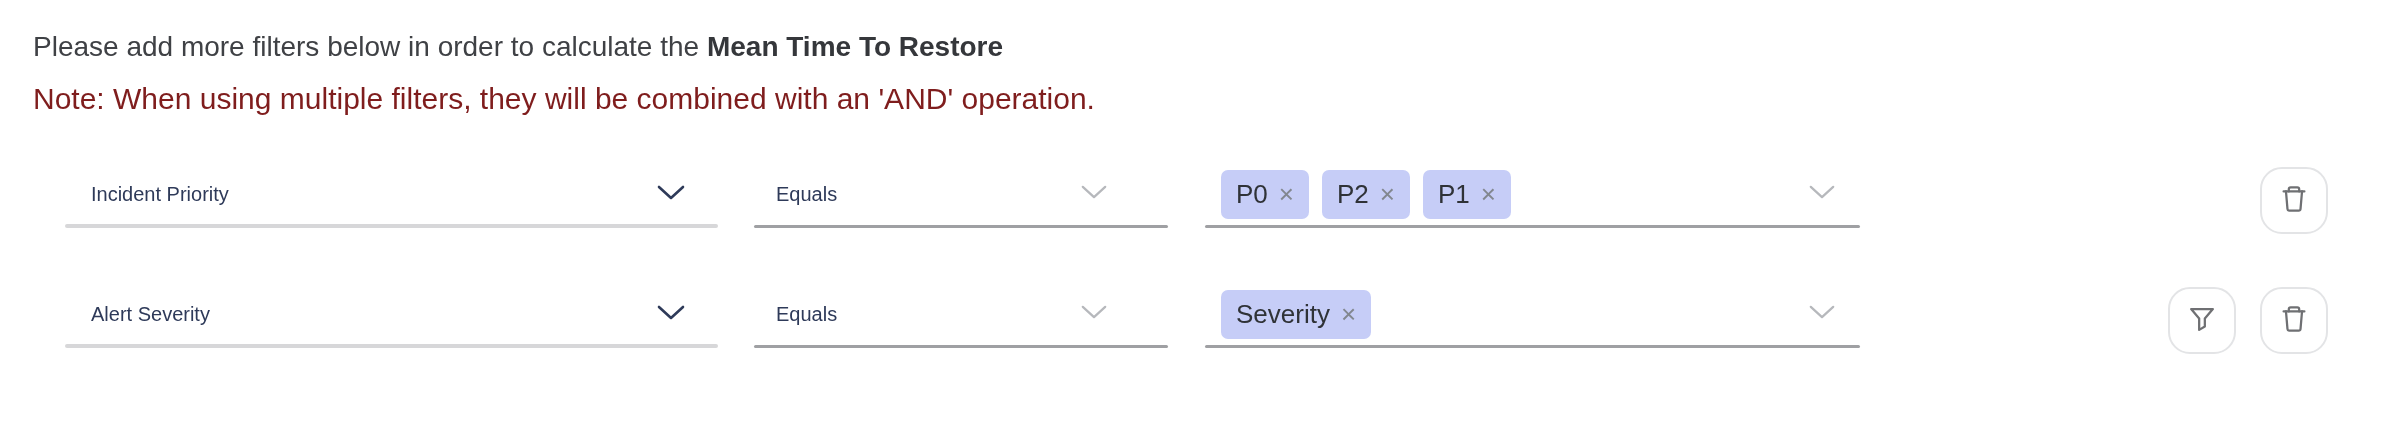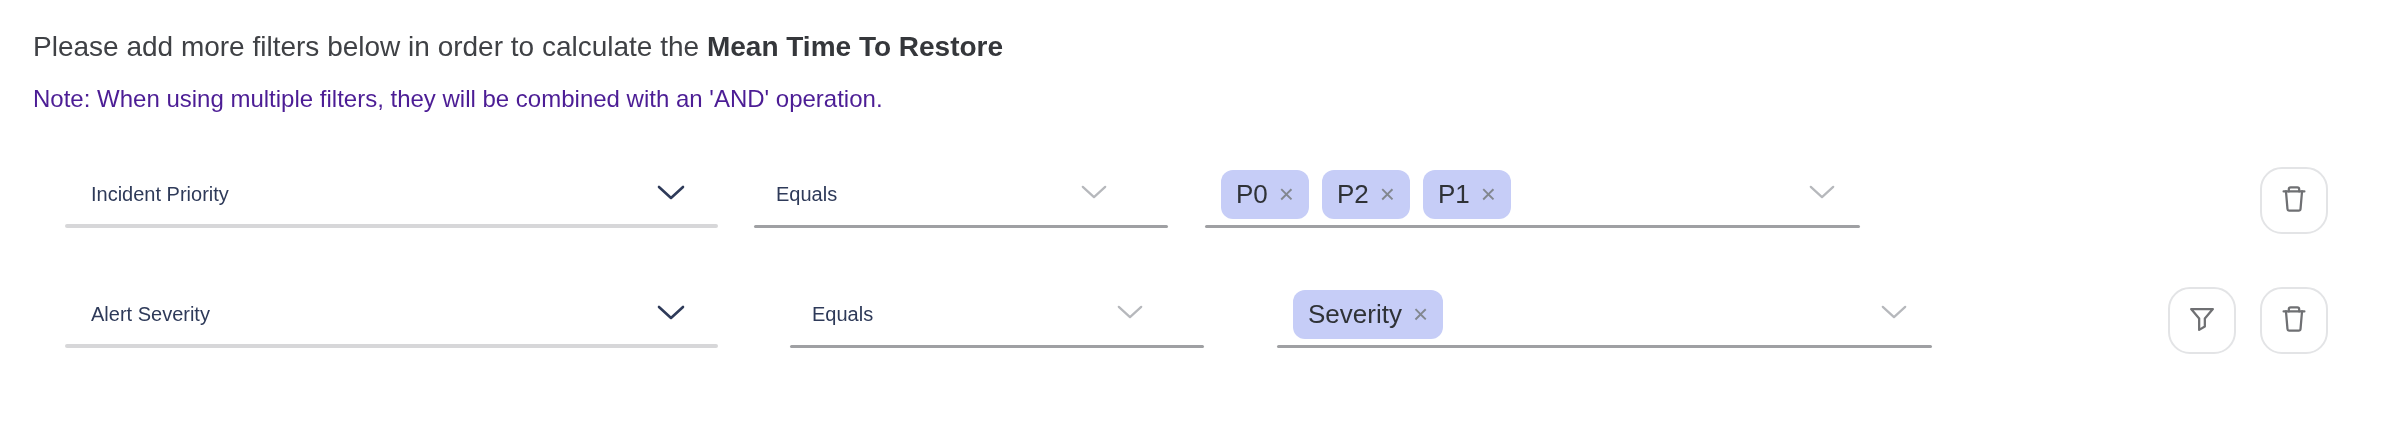--- a/index.html
+++ b/index.html
@@ -7,28 +7,28 @@
   body {
     width: 2408px; height: 442px;
     background: #ffffff;
     font-family: "Liberation Sans", sans-serif;
     overflow: hidden;
   }
   .wrap { padding: 30px 0 2px 33px; }
 
   .header-line { font-size: 28px; line-height: 34px; color: #3f4145; }
   .header-line .bold { font-weight: 700; color: #35373b; }
-  .note-line { margin-top: 18px; font-size: 24px; line-height: 34px; color: #4c1d95; }
+  .note-line { margin-top: 18px; font-size: 30px; line-height: 34px; color: #7f1d1d; }
 
   .rows { margin-top: 16px; }
   .filter-row {
     display: flex; align-items: flex-end;
     height: 96px; padding-right: 80px;
   }
-  .filter-row + .filter-row { margin-top: 24px; gap: 36px; }
+  .filter-row + .filter-row { margin-top: 24px; }
 
   .field {
     position: relative; display: flex; align-items: center;
     height: 68px; cursor: pointer;
   }
   .field::after {
     content: ""; position: absolute; left: 0; right: 0; bottom: 0;
     height: 3px; border-radius: 3px; background: #9fa0a3;
   }
   .field-attr { width: 653px; margin-left: 32px; }
@@ -40,21 +40,21 @@
   .field-op .field-label { padding-left: 22px; }
 
   .chev { margin-left: auto; flex: 0 0 auto; }
   .field-attr .chev { margin-right: 32px; }
   .field-op .chev { margin-right: 60px; }
   .field-values .chev { margin-right: 24px; }
 
   .tags { display: flex; gap: 13px; padding-left: 16px; align-items: center; }
   .tag {
     display: inline-flex; align-items: center;
-    background: #c6cdf7; border-radius: 12px; padding: 9px 15px;
+    background: #c6cdf7; border-radius: 7px; padding: 9px 15px;
     white-space: nowrap;
   }
   .tag-label { font-size: 26px; color: #2f3237; }
   .tag-x { margin-left: 11px; font-size: 26px; color: #82878f; cursor: pointer; line-height: 1; }
 
   .actions { margin-left: auto; display: flex; gap: 24px; margin-bottom: -6px; }
   .icon-btn {
     width: 68px; height: 67px;
     border: 2px solid #e3e4e6; border-radius: 22px;
     background: #ffffff; display: flex; align-items: center; justify-content: center;

